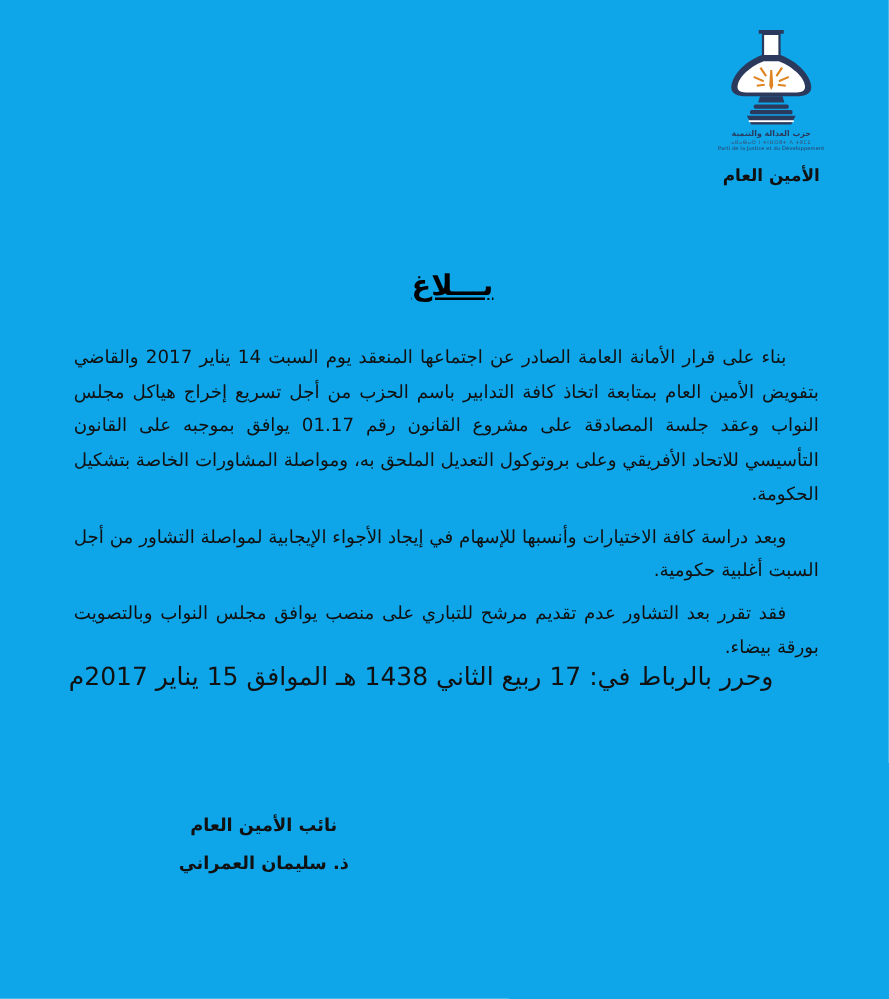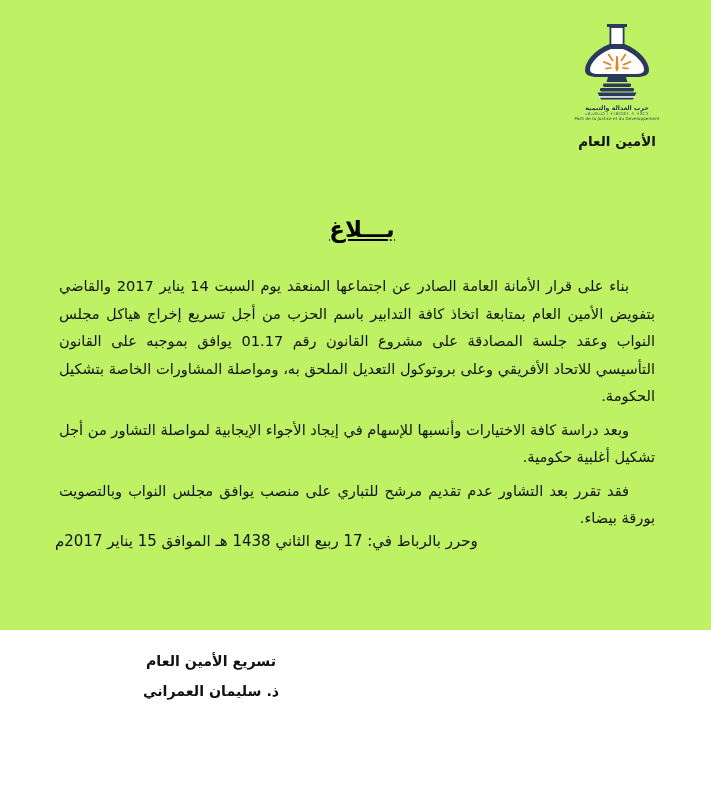--- a/index.html
+++ b/index.html
@@ -13,22 +13,22 @@
     height: 799px;
     position: relative;
     overflow: hidden;
     font-family: "DejaVu Sans", "Liberation Sans", sans-serif;
     color: #111111;
   }
 
   .page {
     position: relative;
     width: 711px;
-    height: 630px;
-    background: #bef264;
+    height: 799px;
+    background: #0ea5e9;
   }
 
   
   .letterhead {
     position: absolute;
     top: 18px;
     right: 14px;
     width: 160px;
     text-align: center;
   }
@@ -116,21 +116,21 @@
   .para.last-center-none {
     margin-bottom: 0;
   }
 
   .date-line {
     position: absolute;
     top: 528px;
     right: 56px;
     width: 600px;
     text-align: left;
-    font-size: 15px;
+    font-size: 20px;
     line-height: 26px;
     color: #111111;
   }
 
   .signature {
     position: absolute;
     top: 646px;
     right: 405px;
     width: 190px;
     text-align: center;
@@ -187,24 +187,24 @@
       </div>
     </div>
 
     <div class="letterhead-role">الأمين العام</div>
   </div>
 
   <div class="doc-title">بـــلاغ</div>
 
   <div class="body-block">
     <p class="para">بناء على قرار الأمانة العامة الصادر عن اجتماعها المنعقد يوم السبت 14 يناير 2017 والقاضي بتفويض الأمين العام بمتابعة اتخاذ كافة التدابير باسم الحزب من أجل تسريع إخراج هياكل مجلس النواب وعقد جلسة المصادقة على مشروع القانون رقم 01.17 يوافق بموجبه على القانون التأسيسي للاتحاد الأفريقي وعلى بروتوكول التعديل الملحق به، ومواصلة المشاورات الخاصة بتشكيل الحكومة.</p>
-    <p class="para">وبعد دراسة كافة الاختيارات وأنسبها للإسهام في إيجاد الأجواء الإيجابية لمواصلة التشاور من أجل تشكيل أغلبية حكومية.</p>
+    <p class="para">وبعد دراسة كافة الاختيارات وأنسبها للإسهام في إيجاد الأجواء الإيجابية لمواصلة التشاور من أجل السبت أغلبية حكومية.</p>
     <p class="para last-center-none">فقد تقرر بعد التشاور عدم تقديم مرشح للتباري على منصب يوافق مجلس النواب وبالتصويت بورقة بيضاء.</p>
   </div>
 
   <div class="date-line">وحرر بالرباط في: 17 ربيع الثاني 1438 هـ الموافق 15 يناير 2017م</div>
 
   <div class="signature">
-    <span class="sig-line">تسريع الأمين العام</span>
+    <span class="sig-line">نائب الأمين العام</span>
     <span class="sig-line">ذ. سليمان العمراني</span>
   </div>
 
 </div>
 
 </body></html>

